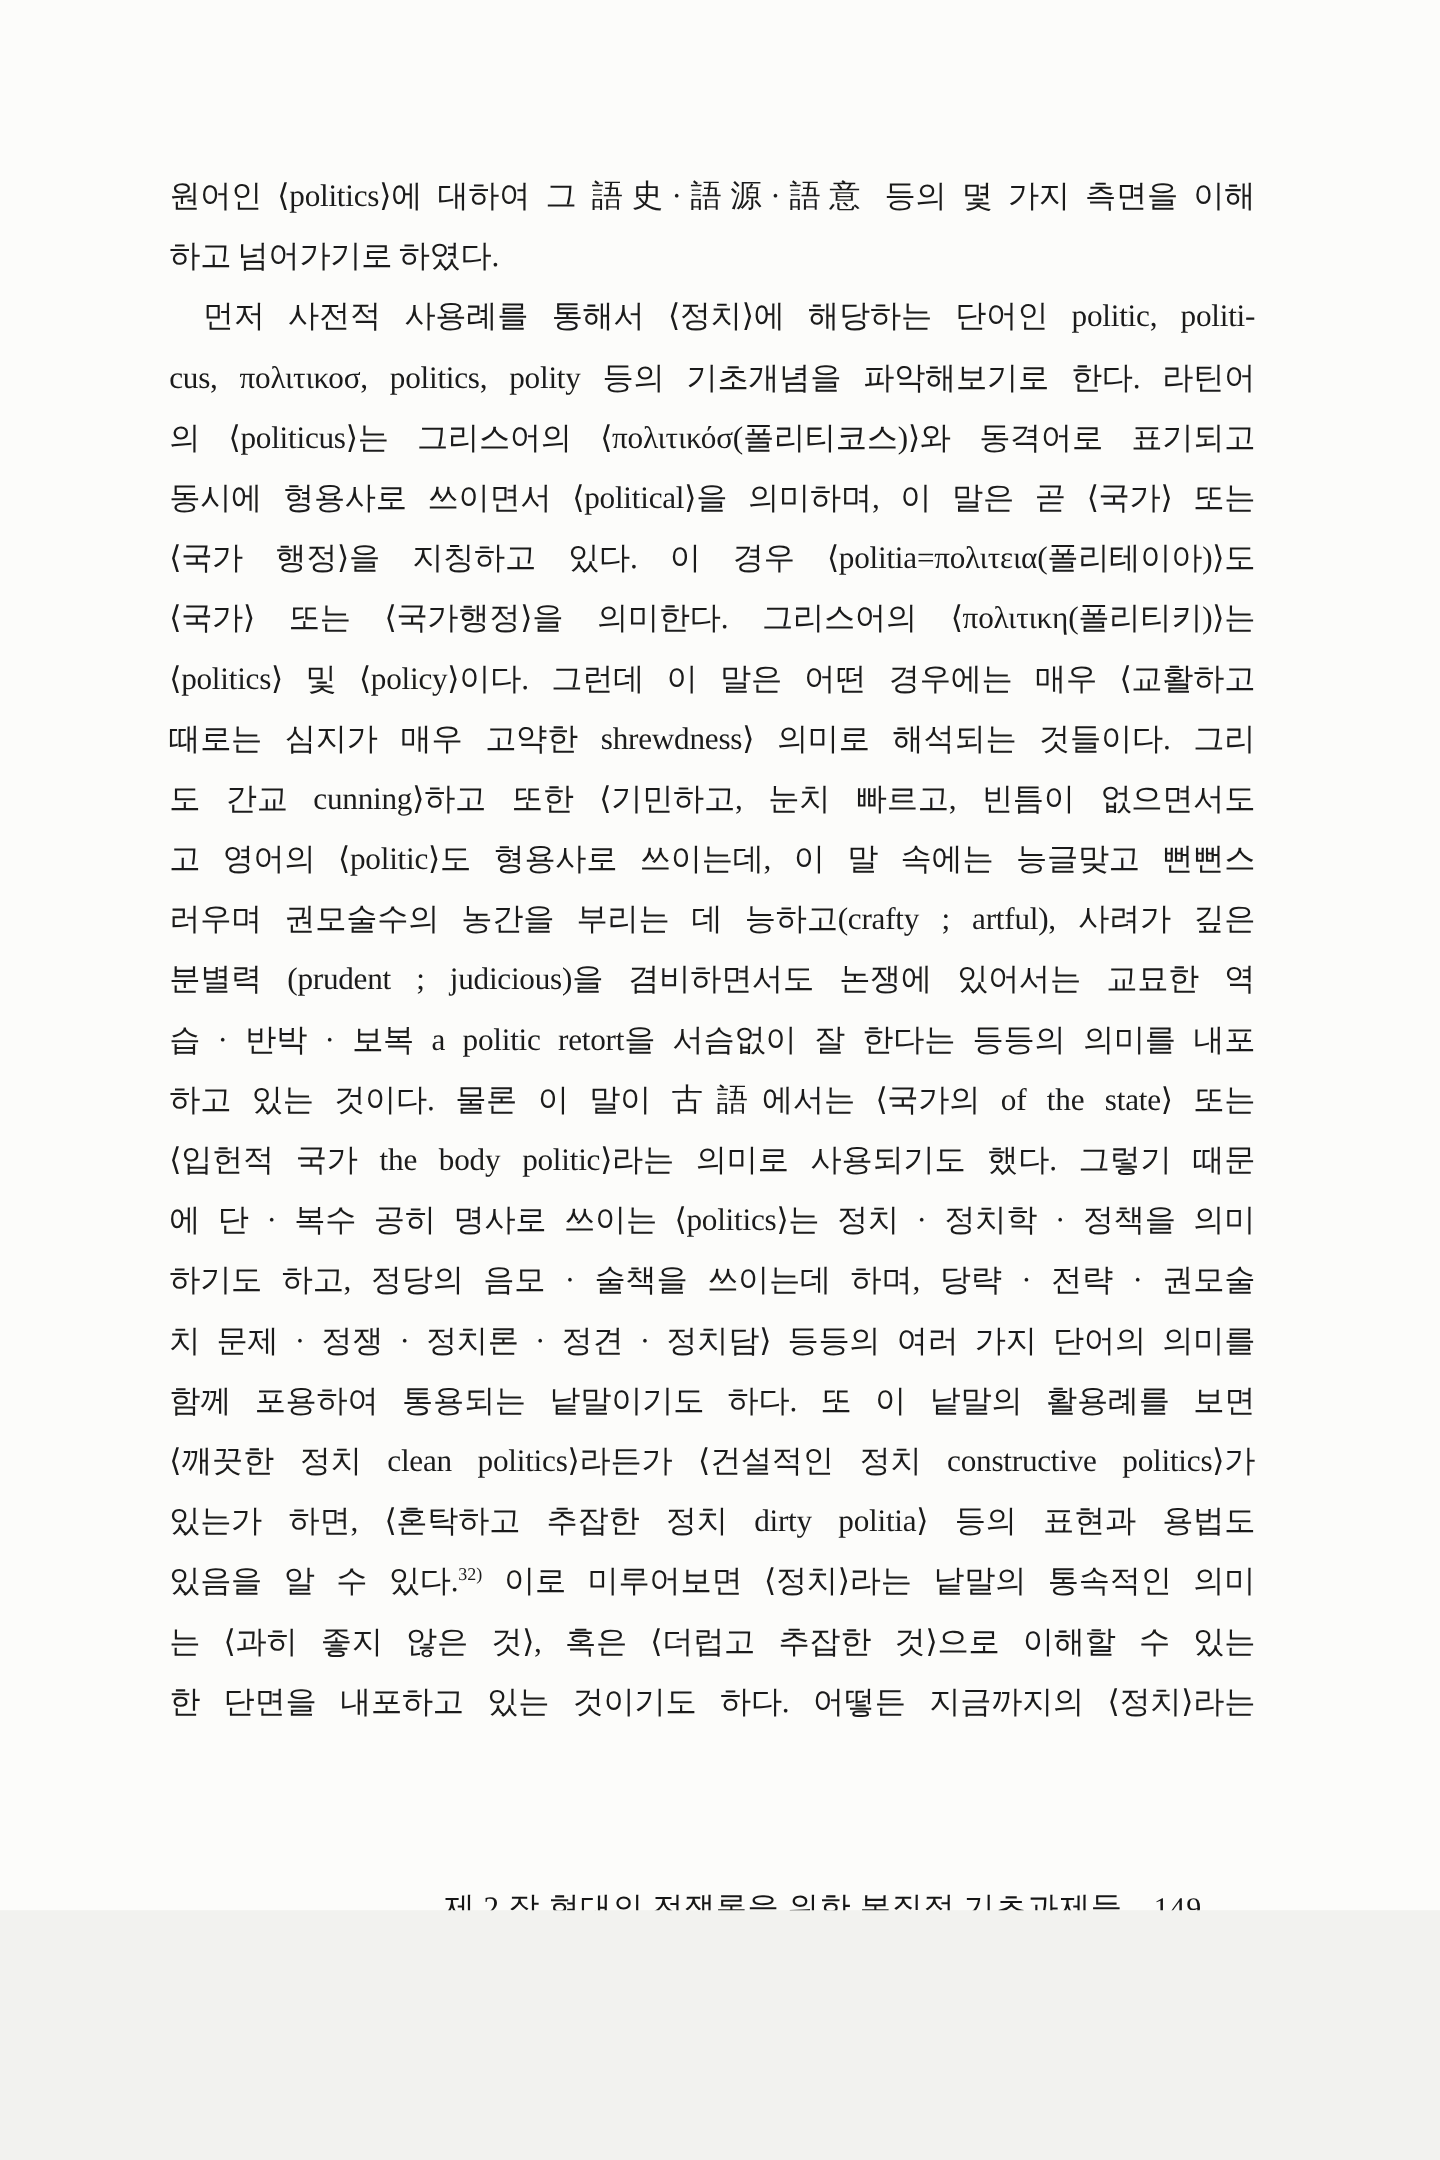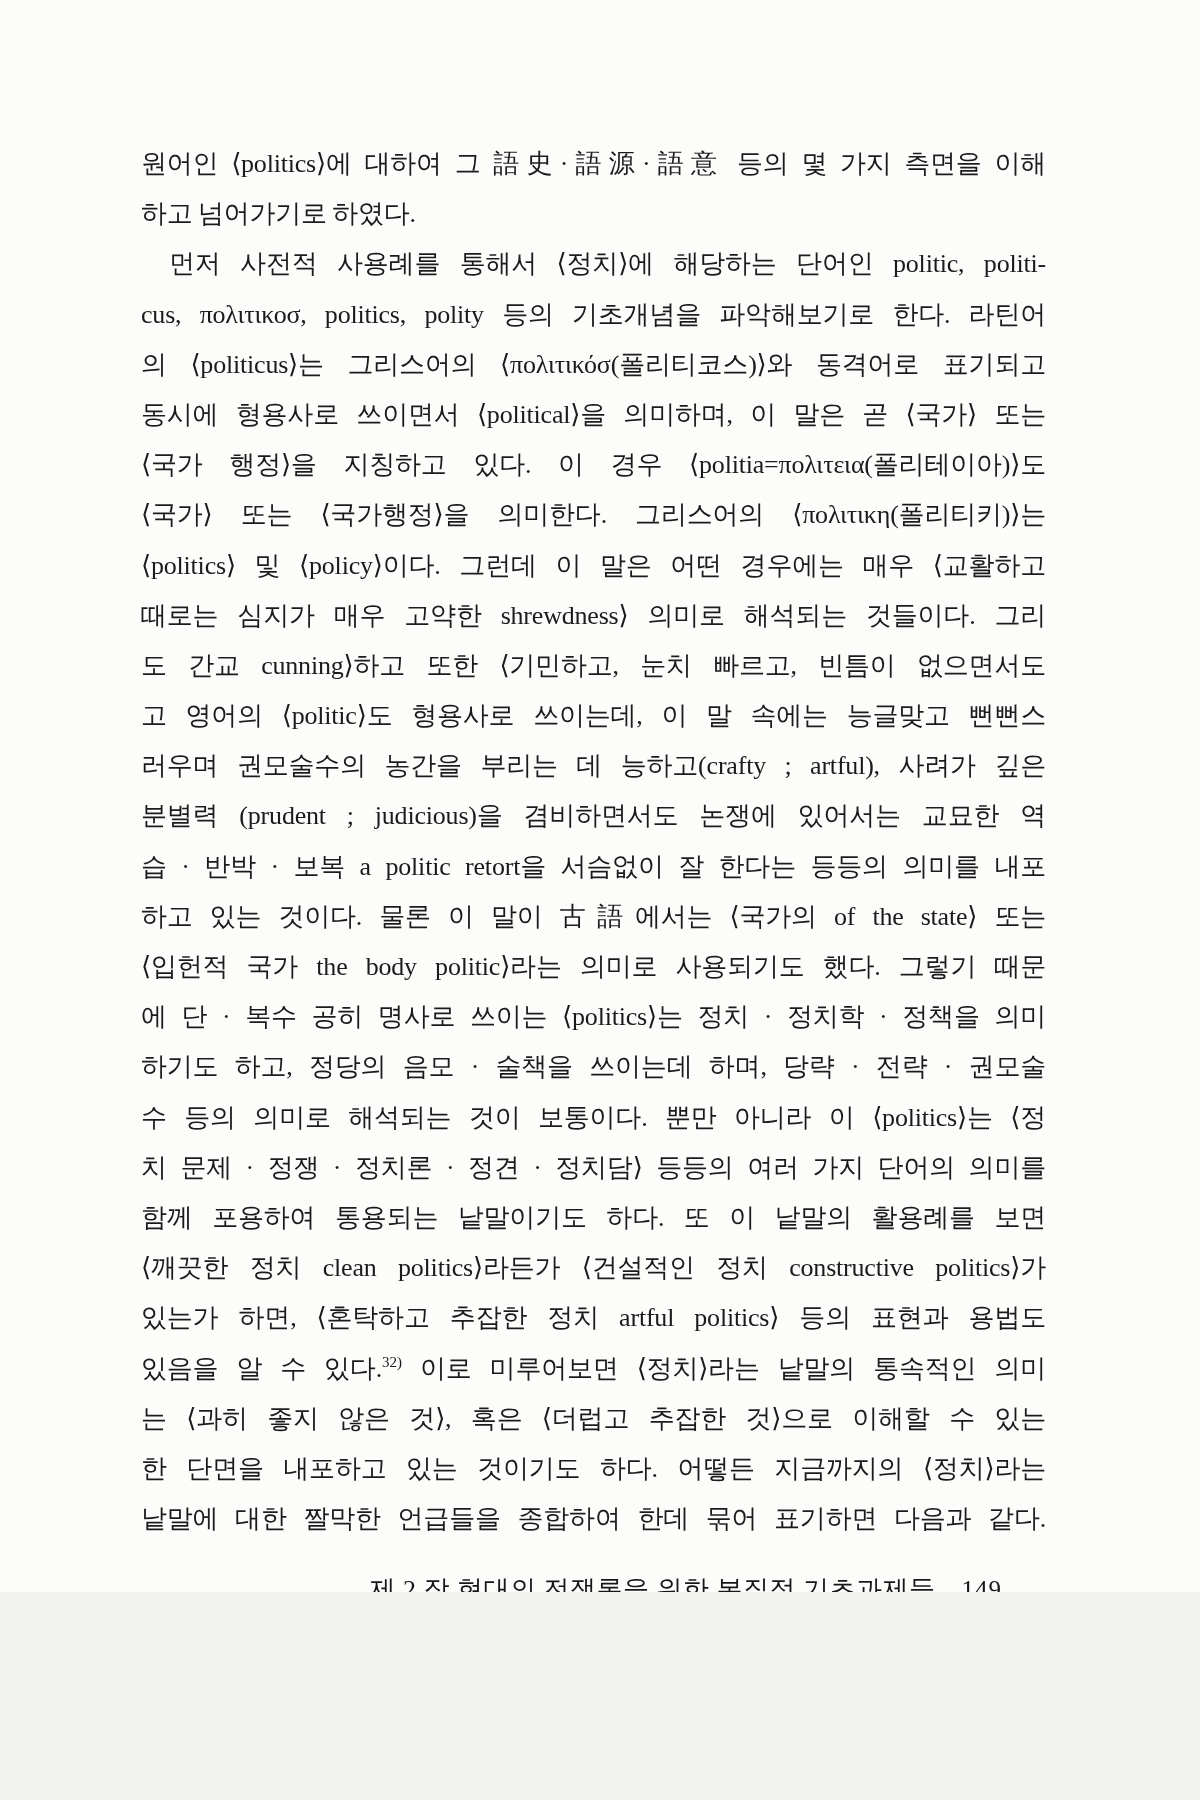--- a/index.html
+++ b/index.html
@@ -83,27 +83,25 @@
       <div class="line"><span>때로는 심지가 매우 고약한 shrewdness⟩ 의미로 해석되는 것들이다. 그리</span></div>
       <div class="line"><span>도 간교 cunning⟩하고 또한 ⟨기민하고, 눈치 빠르고, 빈틈이 없으면서도</span></div>
       <div class="line"><span>고 영어의 ⟨politic⟩도 형용사로 쓰이는데, 이 말 속에는 능글맞고 뻔뻔스</span></div>
       <div class="line"><span>러우며 권모술수의 농간을 부리는 데 능하고(crafty ; artful), 사려가 깊은</span></div>
       <div class="line"><span>분별력 (prudent ; judicious)을 겸비하면서도 논쟁에 있어서는 교묘한 역</span></div>
       <div class="line"><span>습 · 반박 · 보복 a politic retort을 서슴없이 잘 한다는 등등의 의미를 내포</span></div>
       <div class="line"><span>하고 있는 것이다. 물론 이 말이 古語에서는 ⟨국가의 of the state⟩ 또는</span></div>
       <div class="line"><span>⟨입헌적 국가 the body politic⟩라는 의미로 사용되기도 했다. 그렇기 때문</span></div>
       <div class="line"><span>에 단 · 복수 공히 명사로 쓰이는 ⟨politics⟩는 정치 · 정치학 · 정책을 의미</span></div>
       <div class="line"><span>하기도 하고, 정당의 음모 · 술책을 쓰이는데 하며, 당략 · 전략 · 권모술</span></div>
-      <div class="line"><span>수 등의 의미로 해석되는 것이 보통이다. 뿐만 아니라 이 ⟨politics⟩는 ⟨정</span></div>
       <div class="line"><span>치 문제 · 정쟁 · 정치론 · 정견 · 정치담⟩ 등등의 여러 가지 단어의 의미를</span></div>
       <div class="line"><span>함께 포용하여 통용되는 낱말이기도 하다. 또 이 낱말의 활용례를 보면</span></div>
       <div class="line"><span>⟨깨끗한 정치 clean politics⟩라든가 ⟨건설적인 정치 constructive politics⟩가</span></div>
-      <div class="line"><span>있는가 하면, ⟨혼탁하고 추잡한 정치 artful politics⟩ 등의 표현과 용법도</span></div>
+      <div class="line"><span>있는가 하면, ⟨혼탁하고 추잡한 정치 dirty politia⟩ 등의 표현과 용법도</span></div>
       <div class="line"><span>있음을 알 수 있다.</span><sup>32)</sup><span> 이로 미루어보면 ⟨정치⟩라는 낱말의 통속적인 의미</span></div>
       <div class="line"><span>는 ⟨과히 좋지 않은 것⟩, 혹은 ⟨더럽고 추잡한 것⟩으로 이해할 수 있는</span></div>
       <div class="line"><span>한 단면을 내포하고 있는 것이기도 하다. 어떻든 지금까지의 ⟨정치⟩라는</span></div>
-      <div class="line"><span>낱말에 대한 짤막한 언급들을 종합하여 한데 묶어 표기하면 다음과 같다.</span></div>
     </div>
   <div class="footer">
     <span>제 2 장 현대의 전쟁론을 위한 본질적 기초과제들</span>
     <span class="pgnum">149</span>
   </div>
 </div>
 
 </body></html>

